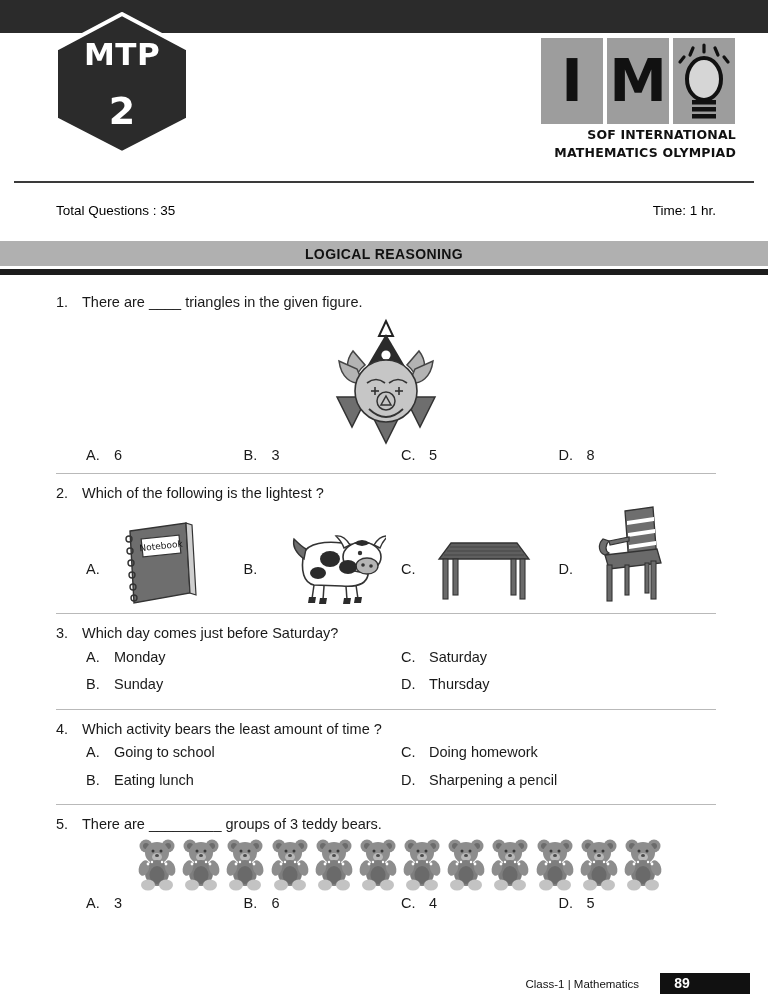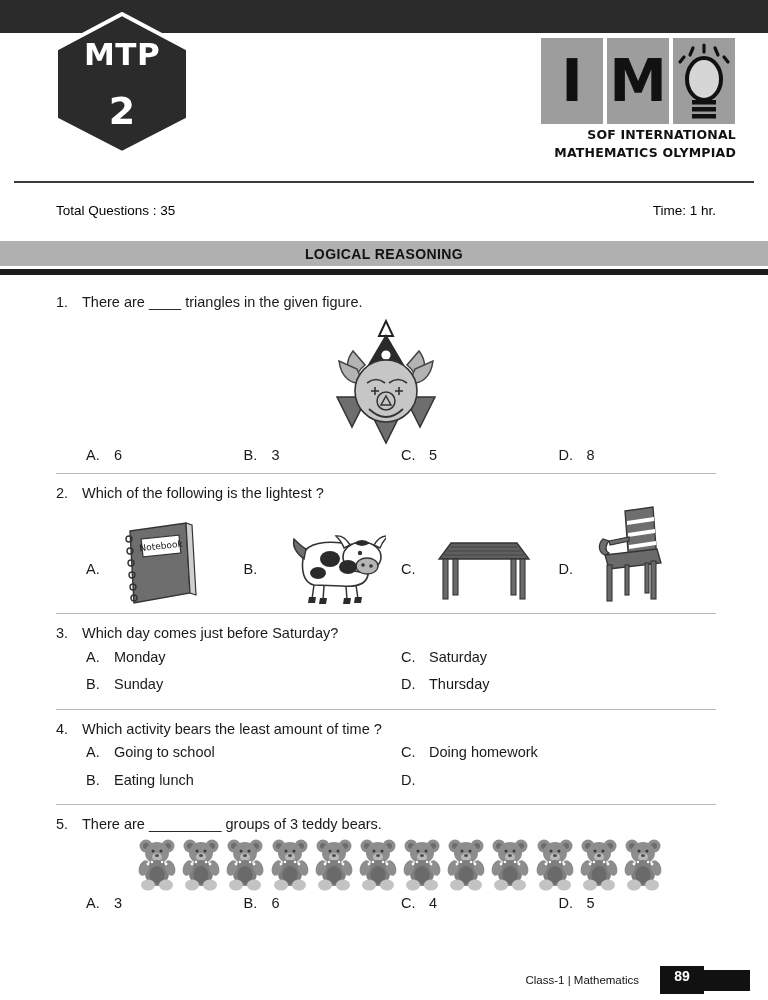--- a/index.html
+++ b/index.html
@@ -233,21 +233,21 @@
     align-items: center;
     font-size: 11.5px;
     color: #111;
   }
   .footer-label { margin-right: 21px; }
   .page-box {
     background: #111111;
     color: #ffffff;
     font-size: 14px;
     font-weight: bold;
-    padding: 2px 9px 10px 9px;
+    padding: 2px 9px 3px 9px;
     min-width: 26px;
     text-align: center;
   }
   .footer-tail {
     background: #111111;
     width: 46px;
     height: 21px;
   }
 </style>
 </head>
@@ -495,20 +495,21 @@
                    <span>Doing homework</span>
                  </div>
         </div>
         <div class="orow">
           <div class="opt">
                    <span class="opt-key">B.</span>
                    <span>Eating lunch</span>
                  </div>
           <div class="opt">
                    <span class="opt-key">D.</span>
+                   <span>Sharpening a pencil</span>
                  </div>
         </div>
       </div>
     </div>
     <div class="sep"></div>
     <div class="q" style="padding-top: 10px; padding-bottom: 4px;">
       <div class="q-head">
              <span class="q-num">5.</span>
              <span class="q-text">There are _________ groups of 3 teddy bears.</span>
            </div>

